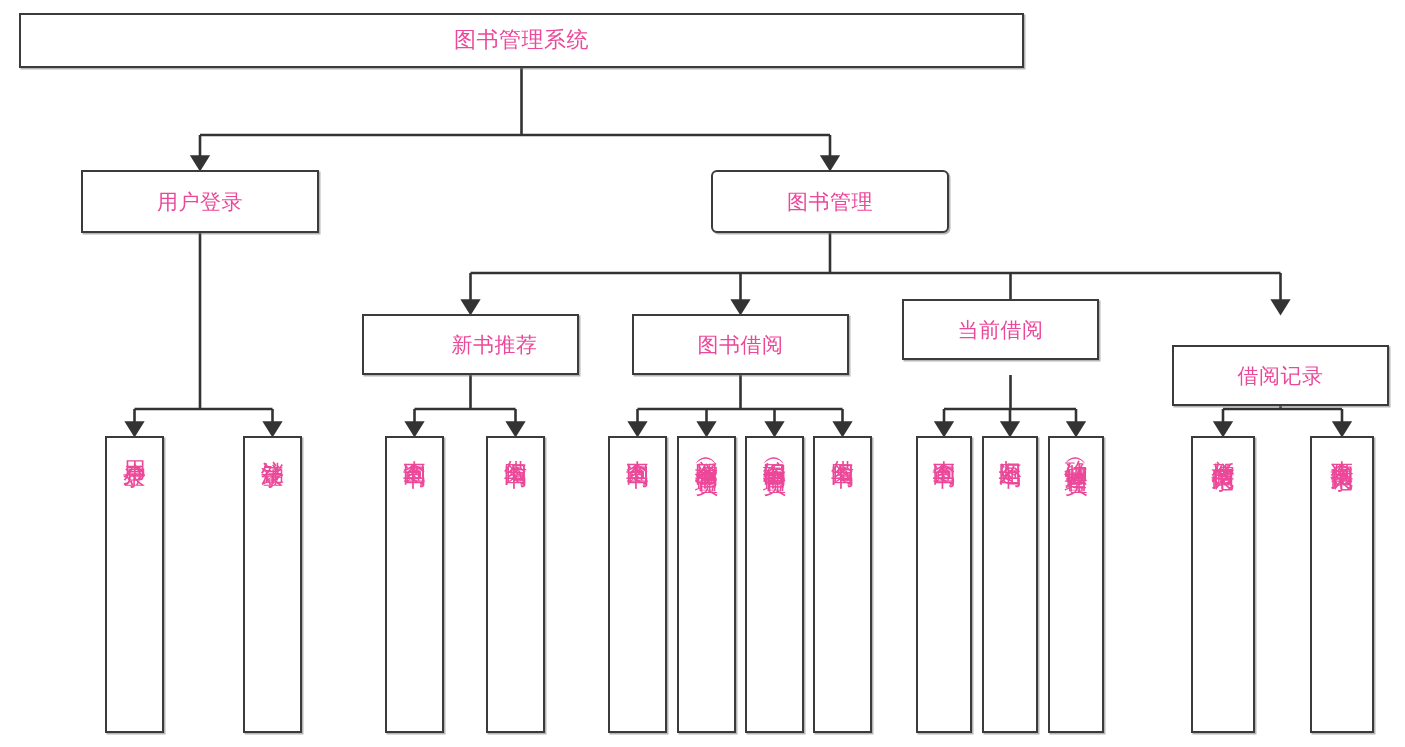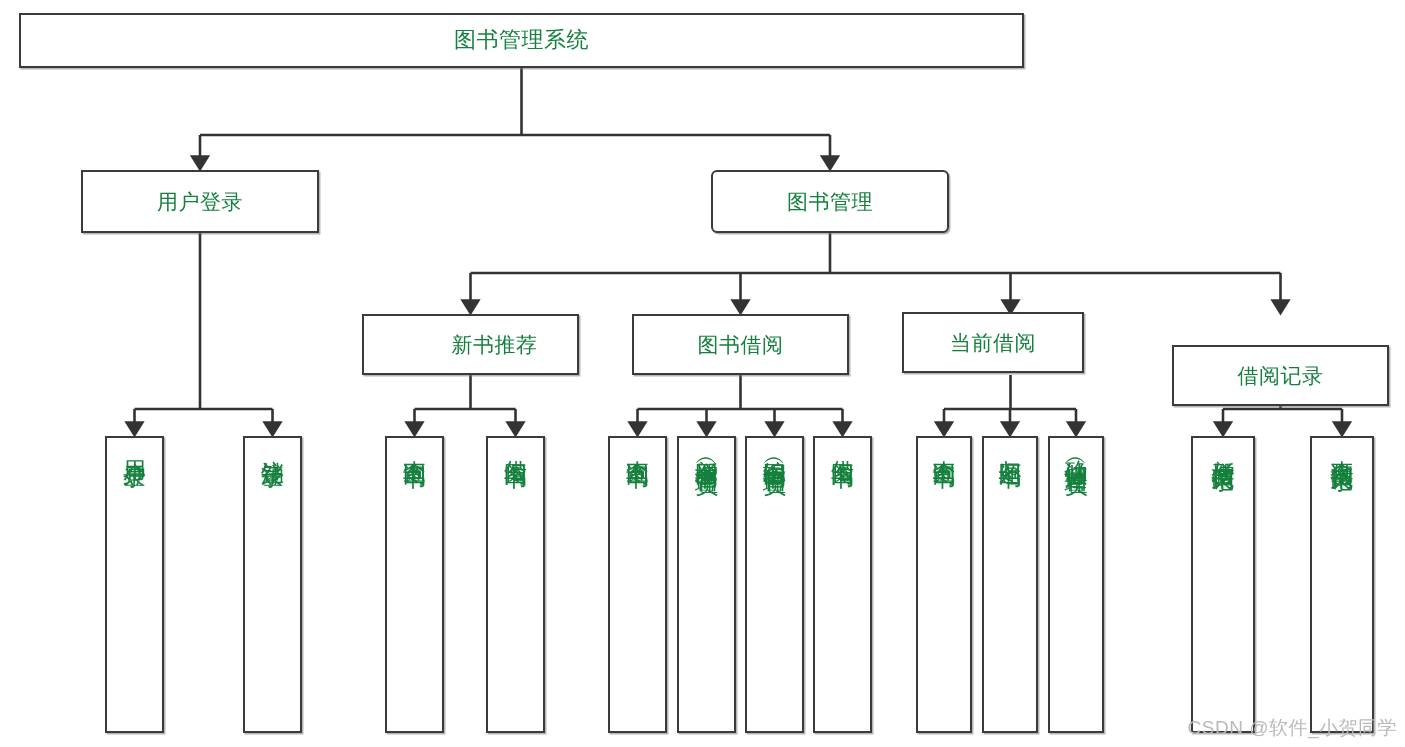--- a/index.html
+++ b/index.html
@@ -29,21 +29,21 @@
     position: absolute;
     box-sizing: border-box;
     background: #ffffff;
     border: 2.5px solid #3b3b3b;
     display: flex;
     align-items: center;
     justify-content: center;
     box-shadow: 1.5px 1.5px 0 rgba(120,120,120,0.55);
   }
   .node .label {
-    color: #15803d;
+    color: #ec4899;
     text-align: center;
     line-height: 1.12;
     letter-spacing: 0.5px;
   }
   .node.horiz .label {
     font-size: 21px;
   }
   .node.root .label {
     font-size: 22px;
   }
@@ -122,21 +122,21 @@
       </div>
       <div class="node horiz" style="left: 711px; top: 170px; width: 238px; height: 63px; border-radius: 6px;">
         <span class="label">图书管理</span>
       </div>
       <div class="node horiz" style="left: 362px; top: 314px; width: 217px; height: 61px; padding-left: 48px;">
         <span class="label">新书推荐</span>
       </div>
       <div class="node horiz" style="left: 632px; top: 314px; width: 217px; height: 61px;">
         <span class="label">图书借阅</span>
       </div>
-      <div class="node horiz" style="left: 902px; top: 312px; width: 182px; height: 61px;">
+      <div class="node horiz" style="left: 902px; top: 299px; width: 197px; height: 61px;">
         <span class="label">当前借阅</span>
       </div>
       <div class="node horiz" style="left: 1172px; top: 314px; width: 217px; height: 61px; margin-top: 31px;">
         <span class="label">借阅记录</span>
       </div>
       <div class="node vert" style="left: 105px; top: 436px; width: 59px; height: 297px;">
         <span class="label">用户登录</span>
       </div>
       <div class="node vert" style="left: 243px; top: 436px; width: 59px; height: 297px;">
         <span class="label">注销登录</span>
@@ -169,14 +169,13 @@
         <span class="label">确认归还（管理员）</span>
       </div>
       <div class="node vert" style="left: 1191px; top: 436px; width: 64px; height: 297px;">
         <span class="label">新增借阅记录</span>
       </div>
       <div class="node vert" style="left: 1310px; top: 436px; width: 64px; height: 297px;">
         <span class="label">查询借阅记录</span>
       </div>
     </div>
 
-  <div class="watermark">CSDN @软件_小贺同学</div>
 </div>
 
 </body></html>

